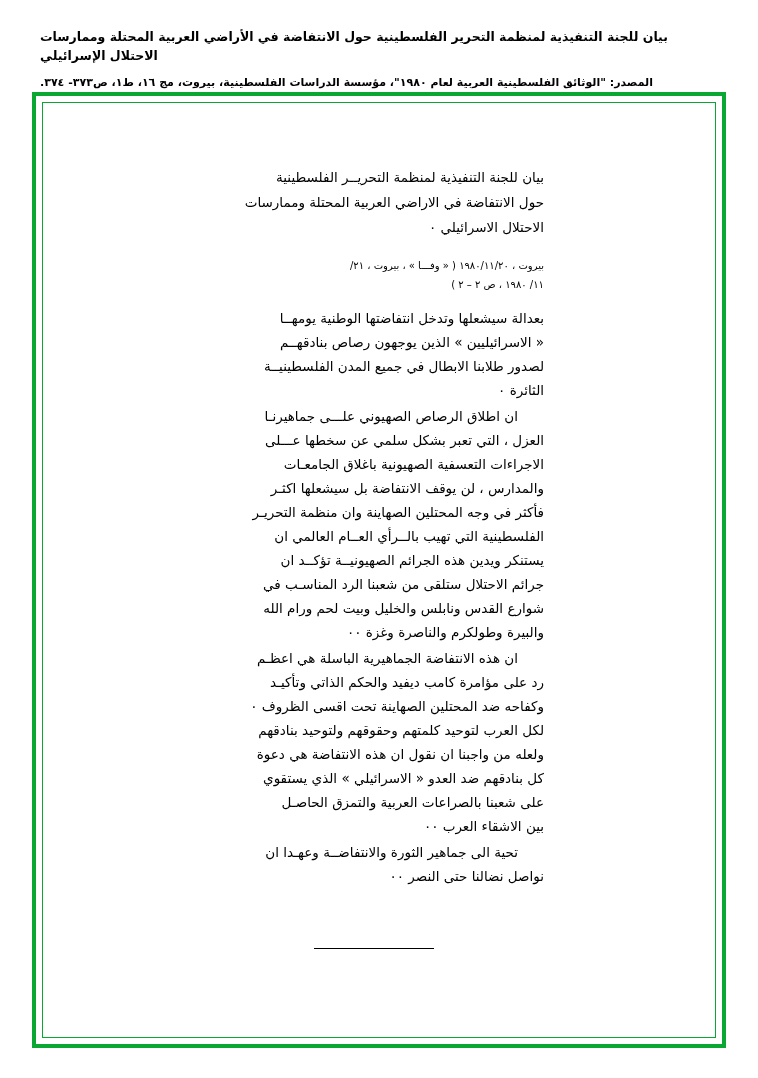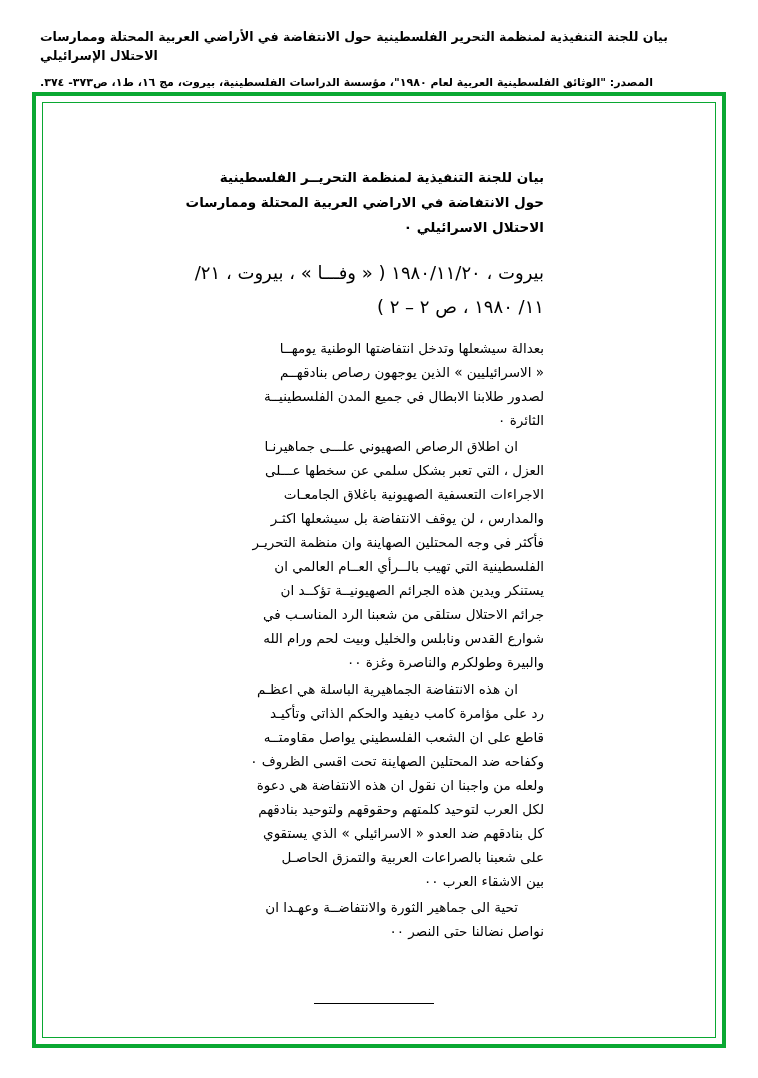--- a/index.html
+++ b/index.html
@@ -89,24 +89,24 @@
   }
 
   .doc-title {
     font-size: 13.5px;
     line-height: 1.85;
     text-align: justify;
     text-align-last: right;
     margin-bottom: 16px;
     letter-spacing: 0;
   }
-  .doc-title .ln { display: block; white-space: nowrap; font-weight: bold; }
+  .doc-title .ln { display: block; white-space: nowrap; }
 
   .dateline {
-    font-size: 18px;
+    font-size: 10px;
     line-height: 1.9;
     margin-bottom: 12px;
     text-align: right;
   }
   .dateline .ln { display: block; }
 
   .para {
     font-size: 13.5px;
     line-height: 1.78;
     text-align: justify;
@@ -170,24 +170,23 @@
         <span class="ln">الفلسطينية التي تهيب بالــرأي العــام العالمي ان</span>
         <span class="ln">يستنكر ويدين هذه الجرائم الصهيونيــة تؤكــد ان</span>
         <span class="ln">جرائم الاحتلال ستلقى من شعبنا الرد المناسـب في</span>
         <span class="ln">شوارع القدس ونابلس والخليل وبيت لحم ورام الله</span>
         <span class="ln">والبيرة وطولكرم والناصرة وغزة ٠٠</span>
       </p>
 
       <p class="para">
         <span class="ln first">ان هذه الانتفاضة الجماهيرية الباسلة هي اعظـم</span>
         <span class="ln">رد على مؤامرة كامب ديفيد والحكم الذاتي وتأكيـد</span>
-        <span class="ln">قاطع على ان الشعب الفلسطيني يواصل مقاومتــه</span>
         <span class="ln">وكفاحه ضد المحتلين الصهاينة تحت اقسى الظروف ٠</span>
+        <span class="ln">لكل العرب لتوحيد كلمتهم وحقوقهم ولتوحيد بنادقهم</span>
         <span class="ln">ولعله من واجبنا ان نقول ان هذه الانتفاضة هي دعوة</span>
-        <span class="ln">لكل العرب لتوحيد كلمتهم وحقوقهم ولتوحيد بنادقهم</span>
         <span class="ln">كل بنادقهم ضد العدو « الاسرائيلي » الذي يستقوي</span>
         <span class="ln">على شعبنا بالصراعات العربية والتمزق الحاصـل</span>
         <span class="ln">بين الاشقاء العرب ٠٠</span>
       </p>
 
       <p class="para">
         <span class="ln first">تحية الى جماهير الثورة والانتفاضــة وعهـدا ان</span>
         <span class="ln">نواصل نضالنا حتى النصر ٠٠</span>
       </p>
 

